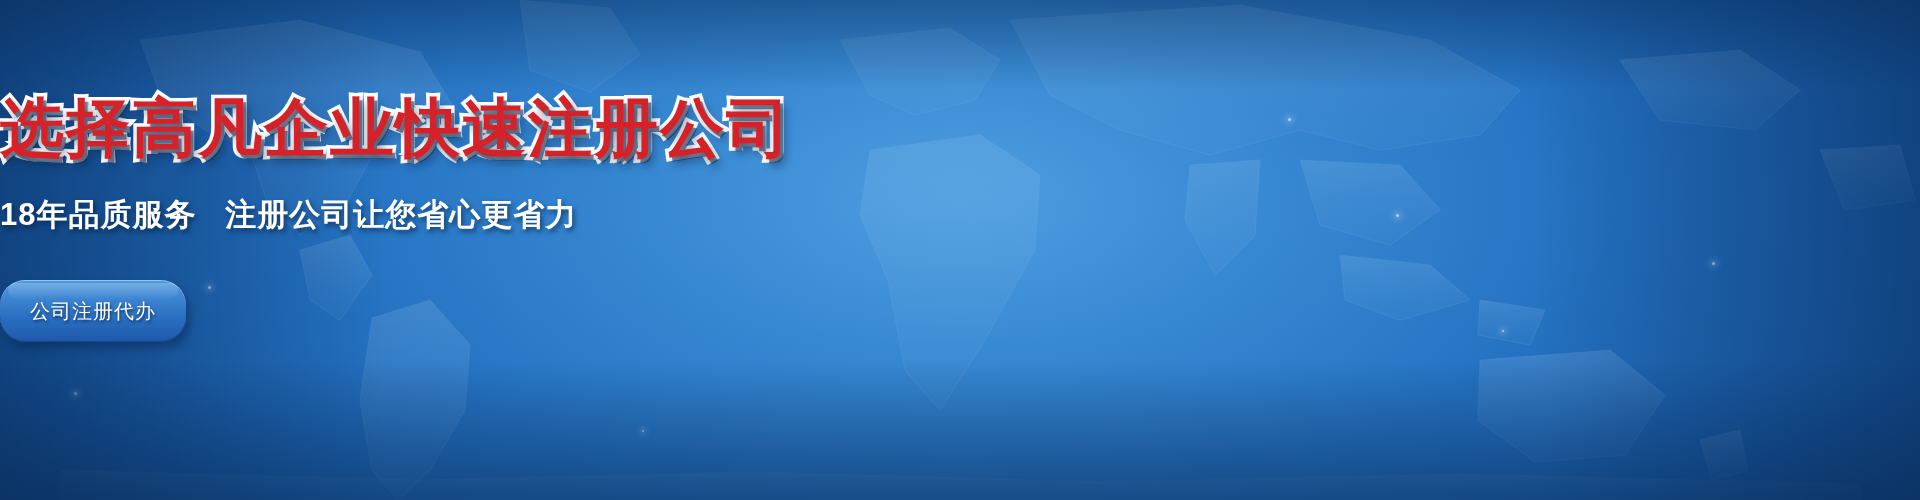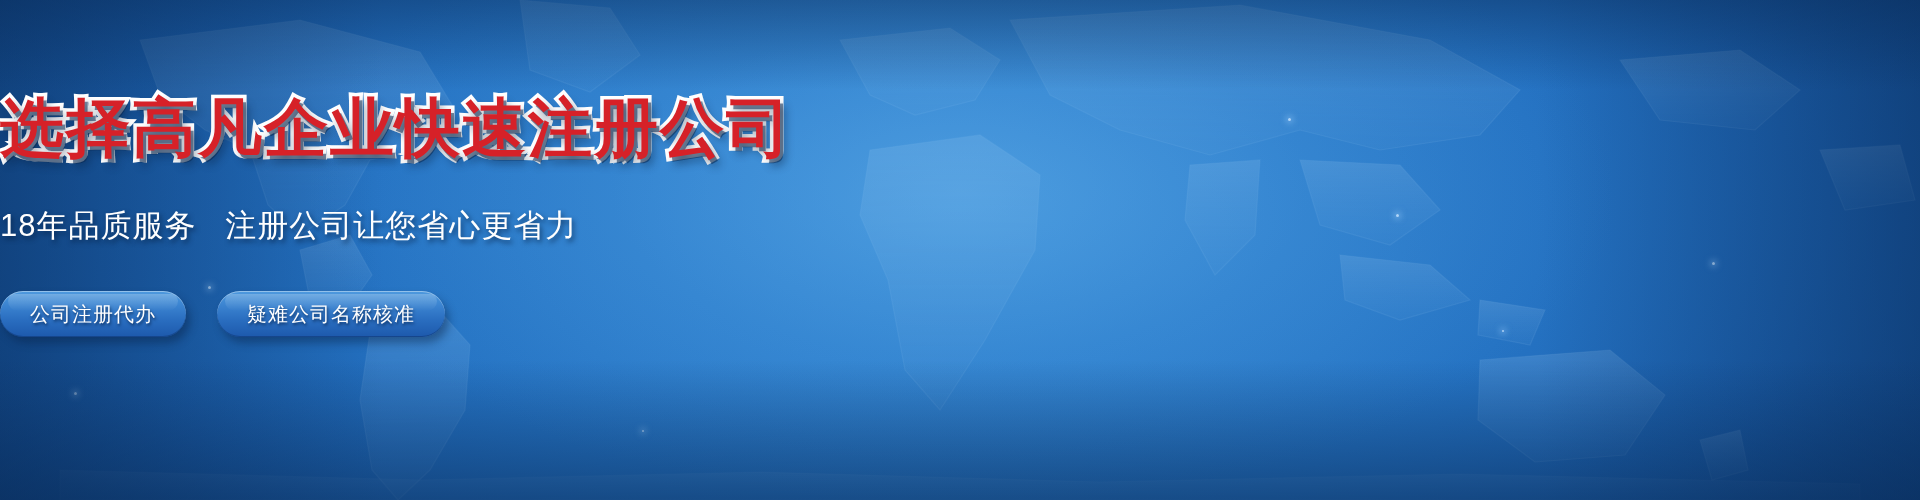--- a/index.html
+++ b/index.html
@@ -87,40 +87,41 @@
     -webkit-text-stroke: 7px #ffffff;
     paint-order: stroke fill;
     text-shadow:
        3px 4px 0 rgba(10,40,80,0.55),
        5px 7px 9px rgba(6,30,62,0.45);
     white-space: nowrap;
     user-select: none;
   }
 
   .subtitle {
-    margin-top: 50px;
+    margin-top: 39px;
     font-size: 31px;
     line-height: 1;
     color: #ffffff;
     letter-spacing: 1px;
     text-shadow: 2px 3px 5px rgba(6,32,66,0.70);
     white-space: pre;
+    font-weight: bold;
   }
 
   .tag-row {
     margin-top: 50px;
     display: flex;
     gap: 31px;
     align-items: center;
   }
 
   .tag {
     position: relative;
     height: 46px;
-    padding: 0 30px;
+    padding: 8px 30px;
     display: flex;
     align-items: center;
     justify-content: center;
     border-radius: 25px;
     font-size: 20px;
     color: #ffffff;
     letter-spacing: 1px;
     white-space: nowrap;
     background: linear-gradient(to bottom,
                   #4f9ade 0%,
@@ -206,17 +207,16 @@
   <div class="vignette"></div>
 
   <div class="content">
 
     <div class="headline">选择高凡企业快速注册公司</div>
 
     <div class="subtitle">18年品质服务   注册公司让您省心更省力</div>
 
     <div class="tag-row">
       <div class="tag">公司注册代办</div>
-      <div class="tag">疑难公司名称核准</div>
     </div>
 
   </div>
 </div>
 
 </body></html>

